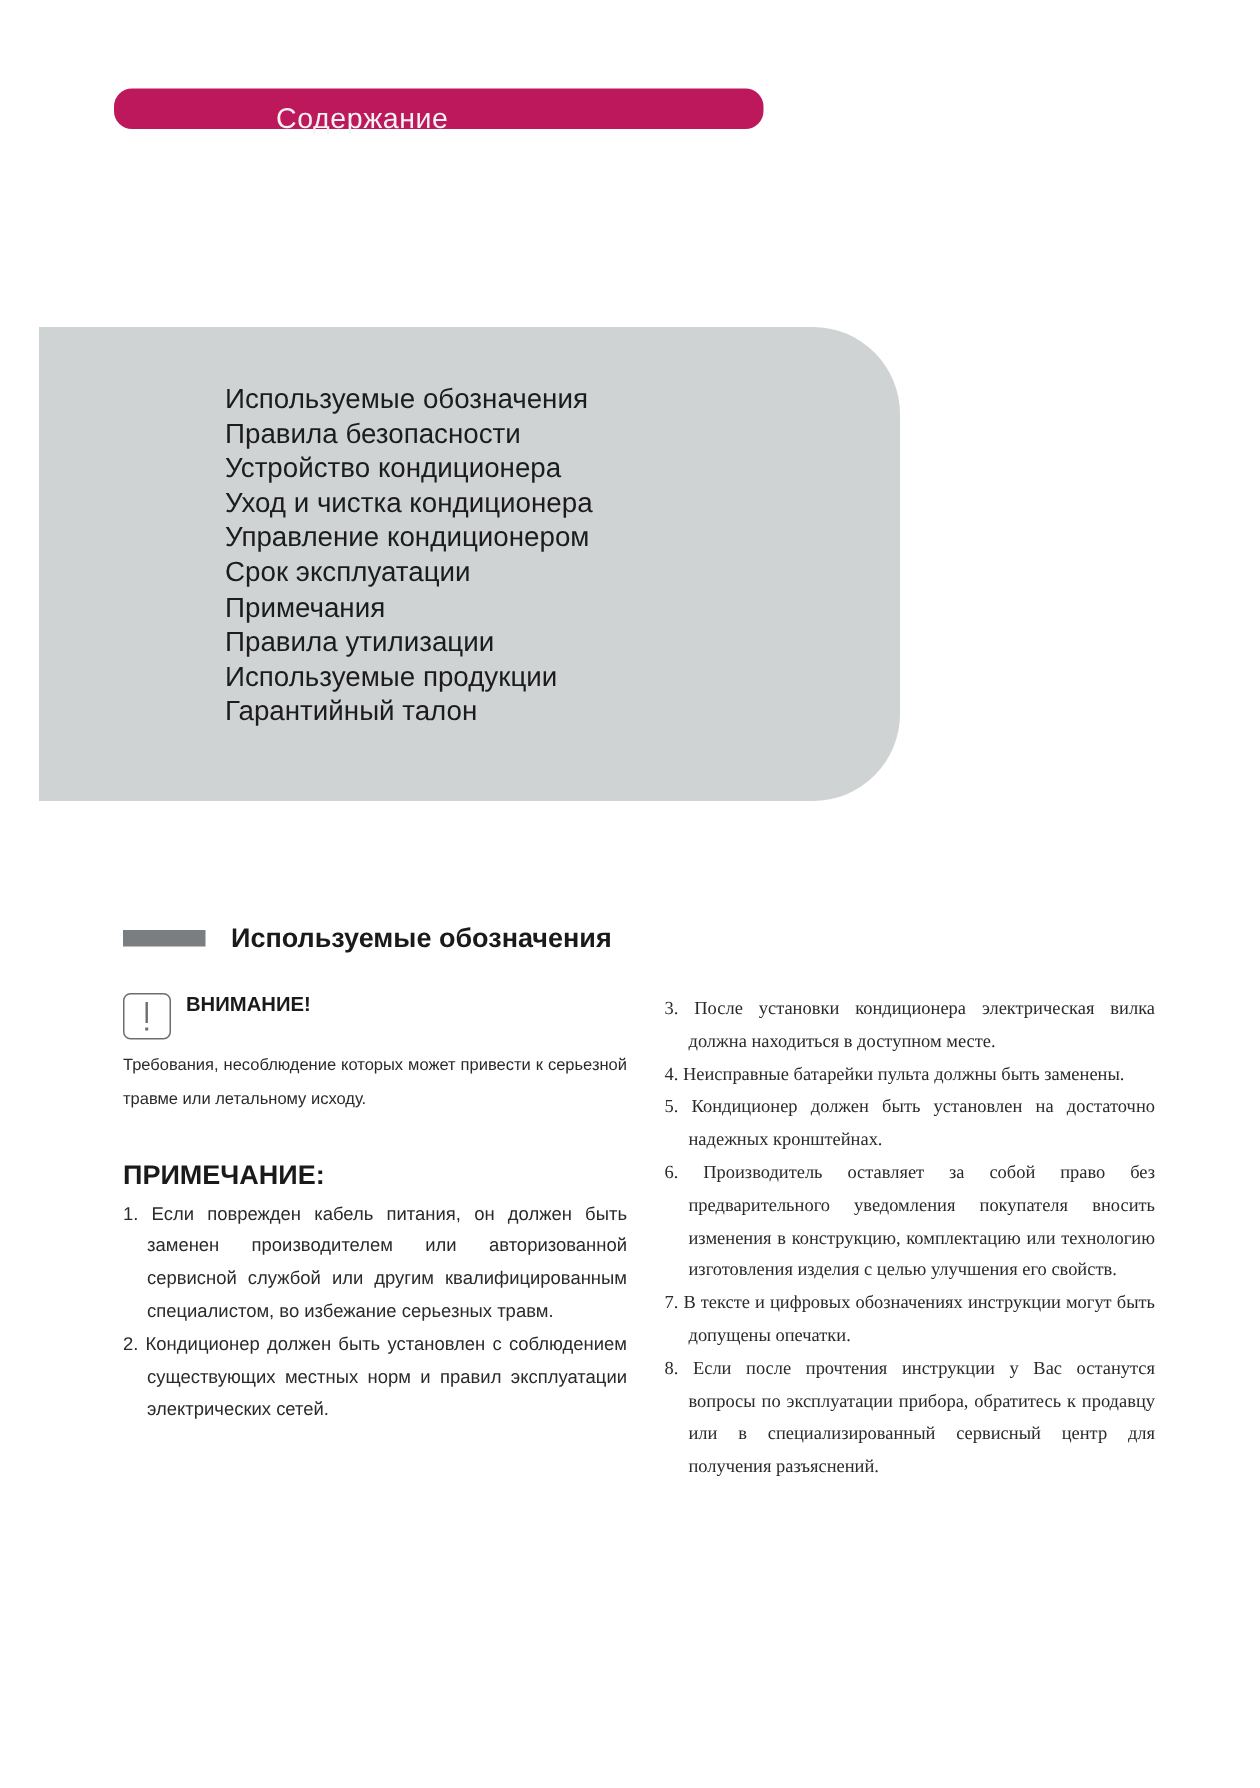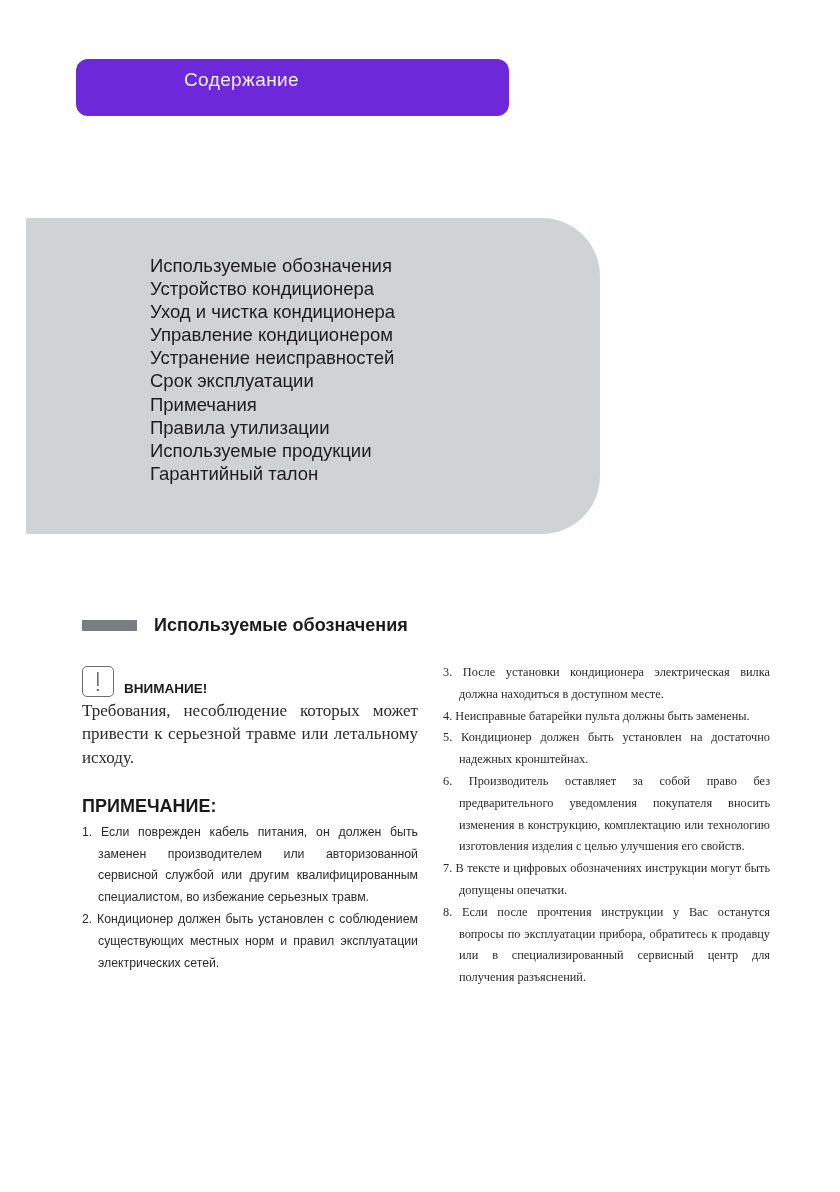--- a/index.html
+++ b/index.html
@@ -1,21 +1,21 @@
 <!DOCTYPE html>
 <html><head>
   <meta charset="utf-8">
   <style>
     * { margin: 0; padding: 0; box-sizing: border-box; }
     html, body { width: 840px; height: 1192px; background: #ffffff; overflow: hidden; }
     body { position: relative; font-family: "Liberation Sans", sans-serif; color: #1f1f1f; }
 
     .contents-header {
-      position: absolute; left: 76px; top: 59px; width: 433px; height: 57px;
-      background: #6d28d9; border-radius: 12px;
+      position: absolute; left: 76px; top: 59px; width: 433px; height: 27px;
+      background: #be185d; border-radius: 12px;
     }
     .contents-header span {
       position: absolute; left: 108px; top: 10px;
       font-size: 19px; color: #f2f2f2; letter-spacing: 0.4px;
     }
 
     .toc-panel {
       position: absolute; left: 26px; top: 218px; width: 574px; height: 316px;
       background: #d0d3d4; border-radius: 0 58px 58px 0;
     }
@@ -28,31 +28,30 @@
 
     .section-title {
       position: absolute; left: 82px; top: 614px; height: 22px; display: flex; align-items: center;
     }
     .section-title .bar { width: 55px; height: 11px; background: #7b7e80; margin-right: 17px; }
     .section-title h2 { font-size: 18px; font-weight: bold; color: #1a1a1a; }
 
     .col-left { position: absolute; left: 82px; top: 662px; width: 336px; }
     .col-right { position: absolute; left: 443px; top: 662px; width: 327px; }
 
-    .warn-head { display: flex; align-items: flex-end; height: 35px; }
+    .warn-head { display: flex; align-items: flex-start; height: 35px; }
     .icon-box {
       width: 32px; height: 31px; border: 1.6px solid #6b6e70; border-radius: 5px;
       display: flex; align-items: center; justify-content: center; margin-right: 10px;
       color: #6b6e70; font-size: 20px;
     }
     .warn-head .label { font-size: 13.5px; font-weight: bold; color: #1a1a1a; margin-bottom: 1px; }
     .warn-text {
-      font-size: 17px; line-height: 23.3px; text-align: justify; color: #2a2a2a;
+      font-size: 11px; line-height: 23.3px; text-align: justify; color: #2a2a2a;
       margin-top: 2px;
-      font-family: Liberation Serif, serif;
     }
     .block2 { margin-top: 26px; }
 
     .note-title { font-size: 18px; font-weight: bold; margin-top: 27px; color: #1a1a1a; }
     .note-list { list-style: none; margin-top: 5px; }
     .note-list li {
       font-size: 12.3px; line-height: 21.8px; color: #2a2a2a; text-align: justify;
       padding-left: 16px; text-indent: -16px;
     }
     .col-right .note-list { margin-top: 0; font-family: Liberation Serif, serif; }
@@ -60,24 +59,24 @@
 </head>
 <body>
 
 <div class="contents-header">
   <span>Содержание</span>
 </div>
 
 <div class="toc-panel">
   <ul class="toc-list">
     <li>Используемые обозначения</li>
+    <li>Правила безопасности</li>
     <li>Устройство кондиционера</li>
     <li>Уход и чистка кондиционера</li>
     <li>Управление кондиционером</li>
-    <li>Устранение неисправностей</li>
     <li>Срок эксплуатации</li>
     <li>Примечания</li>
     <li>Правила утилизации</li>
     <li>Используемые продукции</li>
     <li>Гарантийный талон</li>
   </ul>
 </div>
 
 <div class="section-title">
   <div class="bar"></div>

